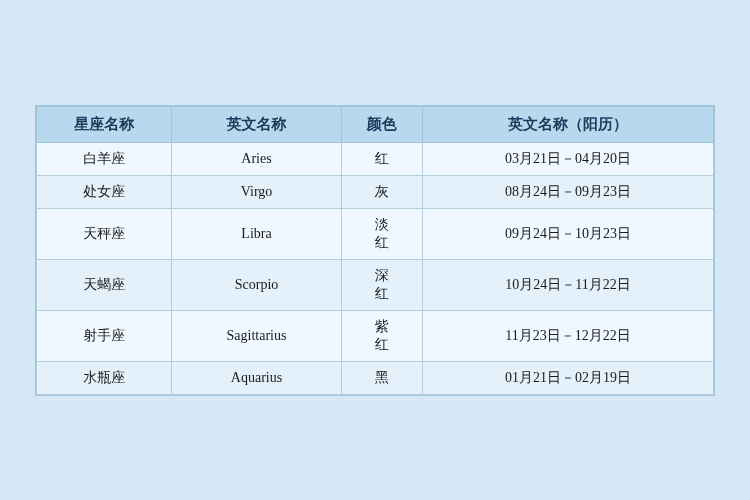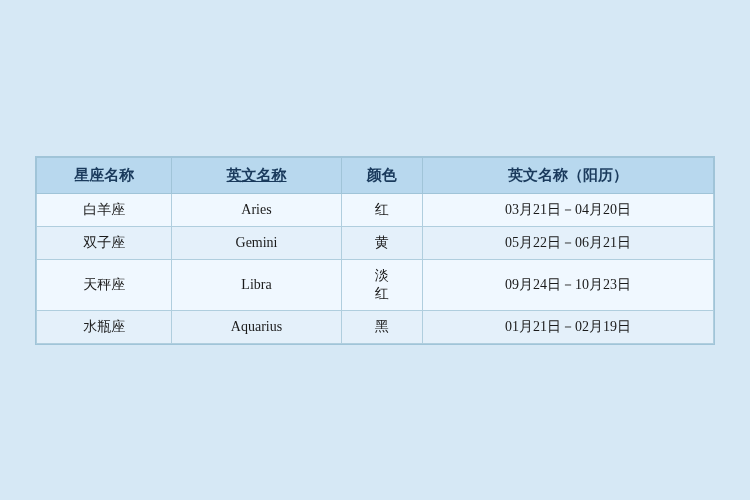--- a/index.html
+++ b/index.html
@@ -52,21 +52,21 @@
 
     tbody td {
       border: 1px solid #b0cede;
       padding: 7px 30px;
       text-align: center;
       font-size: 14px;
       color: #1a1a1a;
     }
 
     .col-chinese { width: 20%; }
-    .col-english { width: 25%; text-decoration: underline; }
+    .col-english { width: 25%; }
     .col-color   { width: 12%; }
     .col-date    { width: 43%; }
   </style>
 </head>
 <body>
 
 <div class="table-container">
   <table>
     <thead>
       <tr>
@@ -77,30 +77,42 @@
       </tr>
     </thead>
     <tbody id="table-body">
     <tr>
       <td>白羊座</td>
       <td>Aries</td>
       <td>红</td>
       <td>03月21日－04月20日</td>
     </tr>
         <tr>
-      <td>双子座</td>
-      <td>Gemini</td>
-      <td>黄</td>
-      <td>05月22日－06月21日</td>
+      <td>处女座</td>
+      <td>Virgo</td>
+      <td>灰</td>
+      <td>08月24日－09月23日</td>
     </tr>
         <tr>
       <td>天秤座</td>
       <td>Libra</td>
       <td>淡红</td>
       <td>09月24日－10月23日</td>
+    </tr>
+        <tr>
+      <td>天蝎座</td>
+      <td>Scorpio</td>
+      <td>深红</td>
+      <td>10月24日－11月22日</td>
+    </tr>
+        <tr>
+      <td>射手座</td>
+      <td>Sagittarius</td>
+      <td>紫红</td>
+      <td>11月23日－12月22日</td>
     </tr>
         <tr>
       <td>水瓶座</td>
       <td>Aquarius</td>
       <td>黑</td>
       <td>01月21日－02月19日</td>
     </tr>
       </tbody>
   </table>
 </div>

